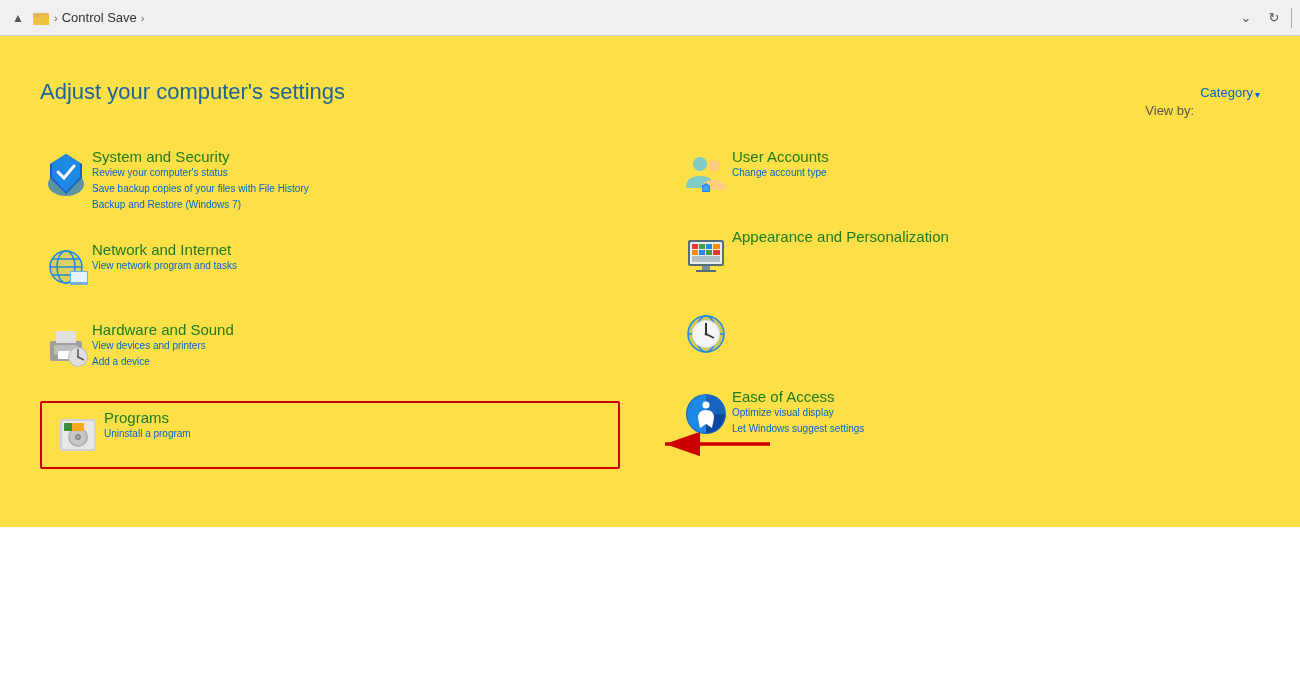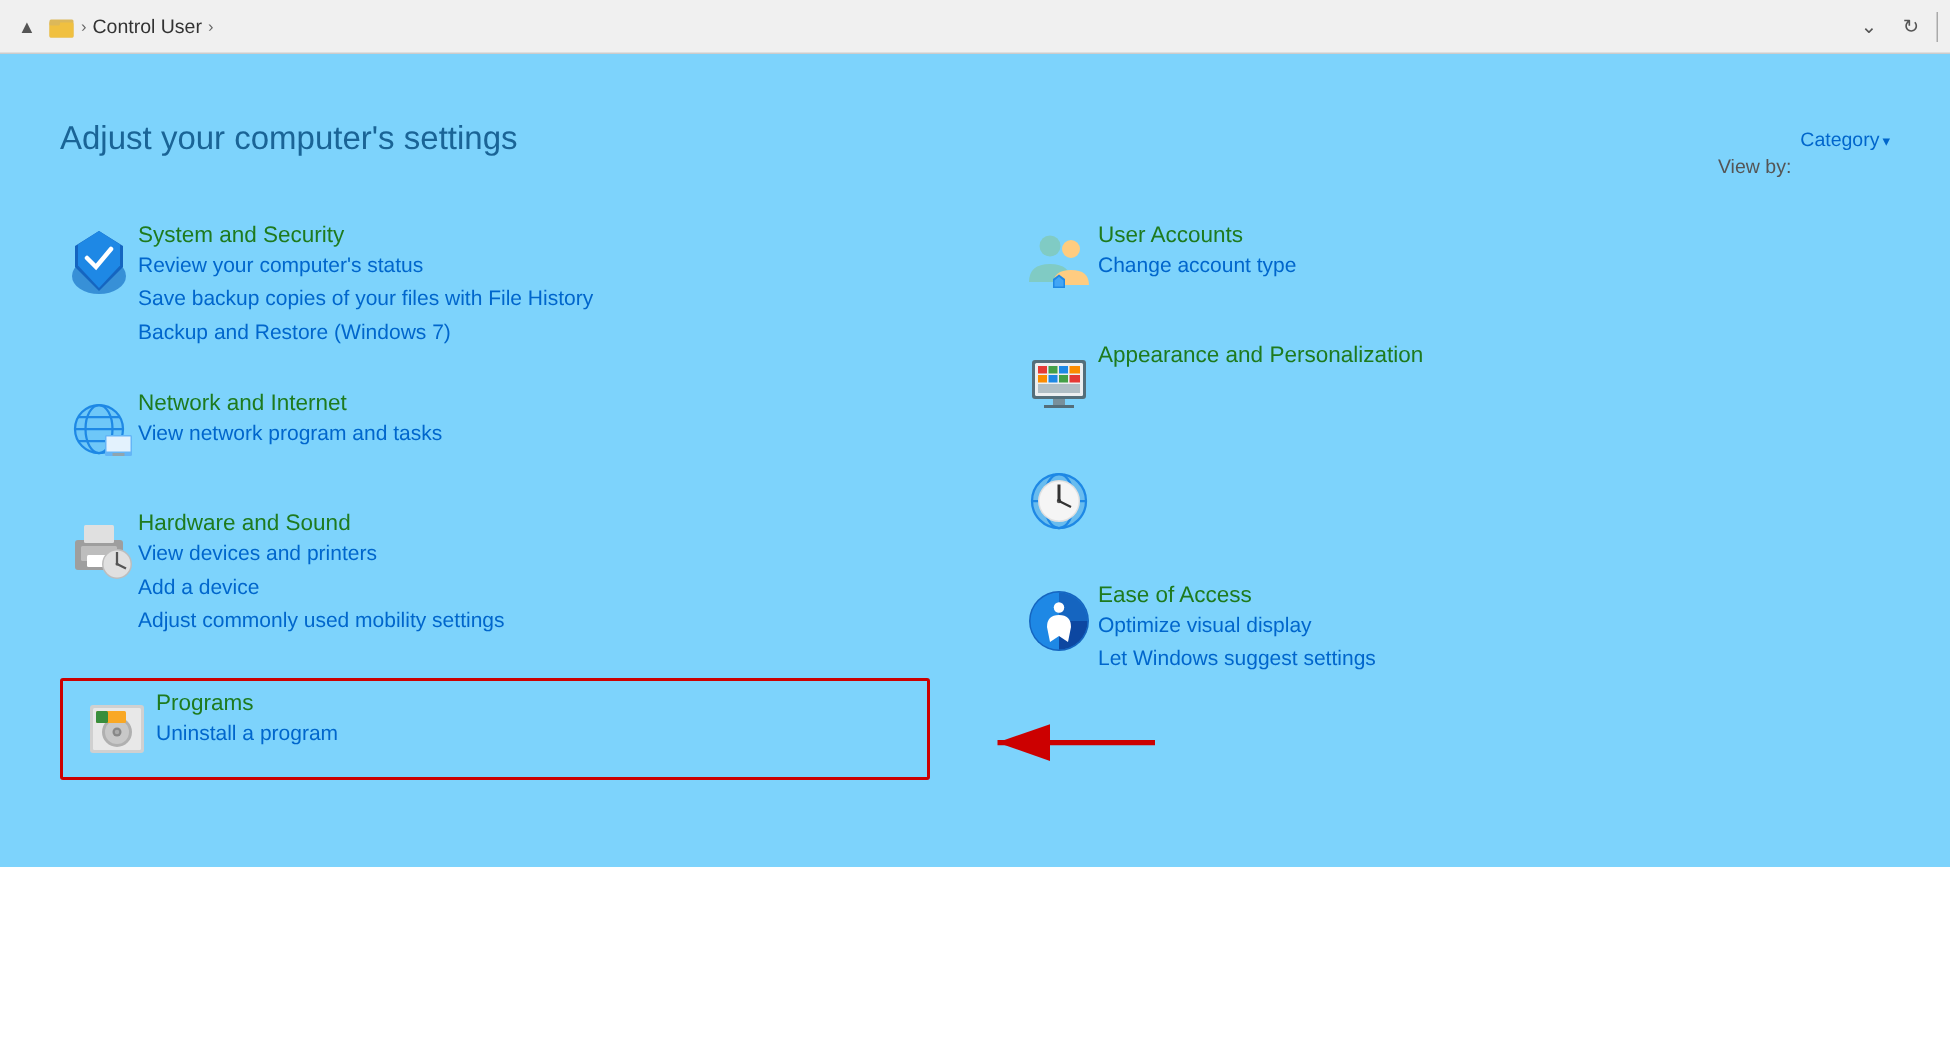--- a/index.html
+++ b/index.html
@@ -54,21 +54,21 @@
       display: flex;
       align-items: center;
       justify-content: center;
       color: #555;
       cursor: pointer;
     }
 
     
     .main {
       padding: 30px 40px;
-      background: #7dd3fc;
+      background: #fde047;
     }
 
     .header-row {
       display: flex;
       justify-content: space-between;
       align-items: center;
       margin-bottom: 30px;
     }
     .page-title {
       font-size: 22px;
@@ -129,21 +129,21 @@
     .cat-title {
       font-size: 15px;
       color: #1e7a1e;
       font-weight: 400;
       margin-bottom: 4px;
       cursor: pointer;
       text-decoration: none;
     }
     .cat-link {
       display: block;
-      font-size: 14px;
+      font-size: 10px;
       color: #0066cc;
       cursor: pointer;
       line-height: 1.6;
       text-decoration: none;
     }
 
     
     svg { display: block; }
 
     
@@ -161,21 +161,21 @@
 <div class="address-bar">
   <div class="address-bar-left">
     <div class="nav-arrow">▲</div>
 
     <svg class="breadcrumb-icon" viewBox="0 0 18 18">
       <rect x="1" y="4" width="16" height="12" rx="1" fill="#dcb85a"></rect>
       <rect x="1" y="6" width="16" height="10" rx="1" fill="#f0c040"></rect>
       <rect x="1" y="5" width="7" height="3" rx="1" fill="#dcb85a"></rect>
     </svg>
     <span class="breadcrumb-sep">›</span>
-    <span class="breadcrumb-text">Control User</span>
+    <span class="breadcrumb-text">Control Save</span>
     <span class="breadcrumb-sep">›</span>
   </div>
   <div class="address-bar-right">
     <div class="icon-btn">⌄</div>
     <div class="icon-btn">↻</div>
     <div style="width:1px; height:20px; background:#aaa;"></div>
   </div>
 </div>
 
 <div class="main">
@@ -248,21 +248,20 @@
             <circle cx="36" cy="34" r="9" fill="#e0e0e0"></circle>
             <circle cx="36" cy="34" r="1" fill="#555"></circle>
             <line x1="36" y1="26" x2="36" y2="34" stroke="#555" stroke-width="1.5"></line>
             <line x1="36" y1="34" x2="42" y2="37" stroke="#555" stroke-width="1.5"></line>
           </svg>
         </div>
         <div class="cat-text">
           <span class="cat-title">Hardware and Sound</span>
           <a class="cat-link">View devices and printers</a>
           <a class="cat-link">Add a device</a>
-          <a class="cat-link">Adjust commonly used mobility settings</a>
         </div>
       </div>
 
       
       <div style="position:relative; display:inline-flex; width:100%;">
         <div class="category-item highlighted" style="width:100%;">
           <div class="cat-icon">
             <svg width="48" height="48" viewBox="0 0 48 48">
 
               <rect x="6" y="8" width="36" height="32" rx="2" fill="#d0d0d0"></rect>

